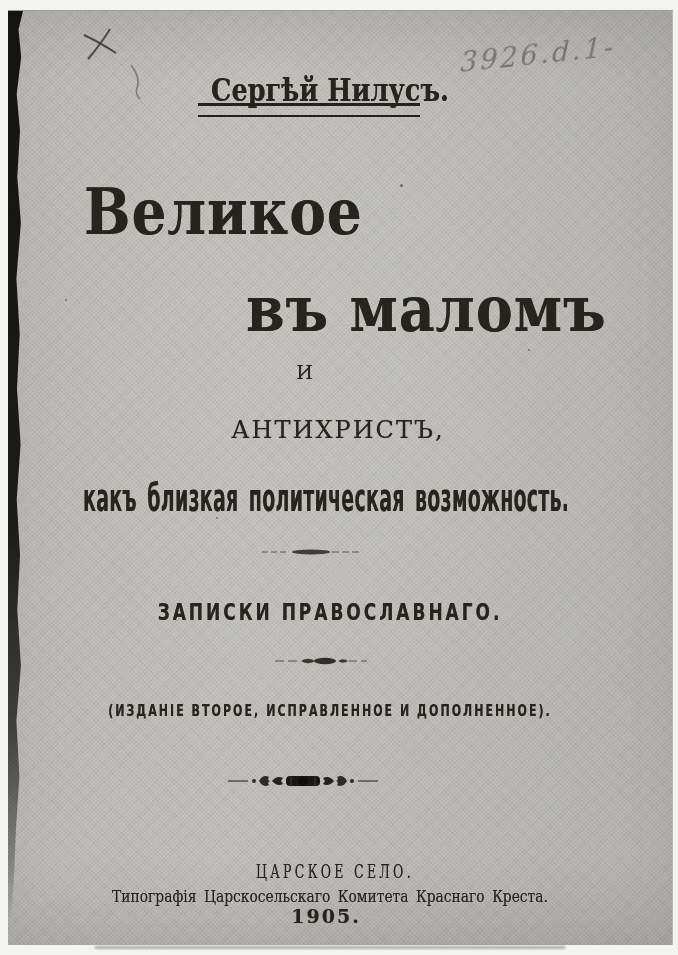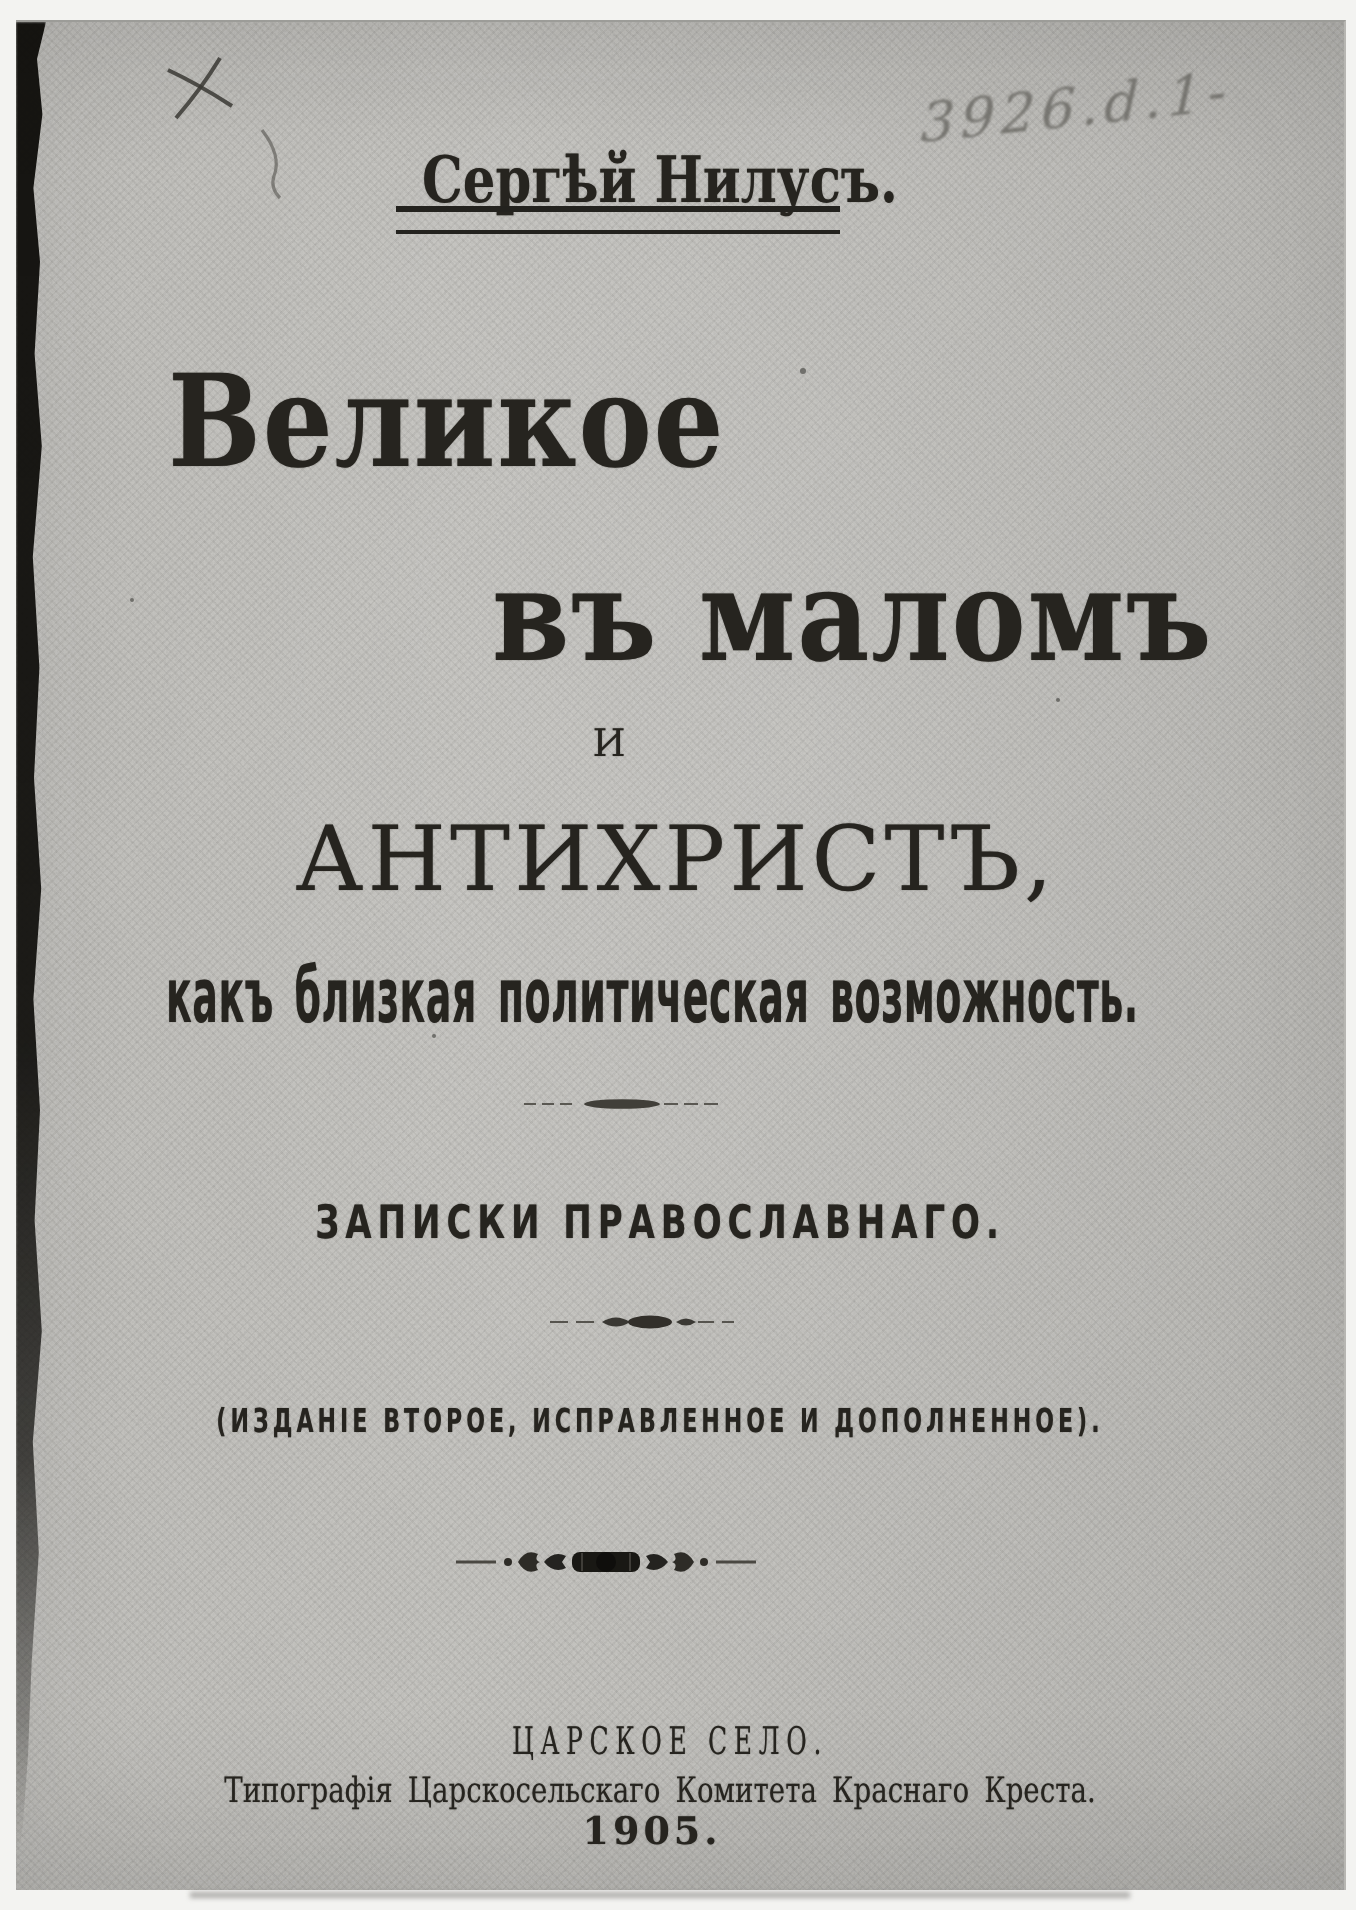--- a/index.html
+++ b/index.html
@@ -43,21 +43,21 @@
           transform:scaleX(0.80);}
   .author-rule{position:absolute;left:190px;top:92px;width:222px;height:9px;
           border-top:3.5px solid #23221e;border-bottom:2px solid #23221e;
           filter:blur(0.3px);}
   .title1{left:76px;top:169px;font-size:64px;line-height:64px;font-weight:bold;
           letter-spacing:1px;transform:scaleX(0.86);transform-origin:left top;}
   .title2{left:238px;top:266px;font-size:64px;line-height:64px;font-weight:bold;
           letter-spacing:1px;transform:scaleX(0.87);transform-origin:left top;}
   .conj{left:-35px;top:352px;font-size:19px;line-height:19px;width:664px;text-align:center;
         text-transform:uppercase;letter-spacing:1px;}
-  .title3{top:399px;left:-2px;font-size:45px;line-height:40px;letter-spacing:2px;
+  .title3{top:399px;left:-2px;font-size:24px;line-height:40px;letter-spacing:2px;
           font-weight:500;}
   .subtitle{left:75px;top:468px;font-size:38px;line-height:38px;font-weight:bold;
           word-spacing:7px;letter-spacing:0.5px;
           transform:scaleX(0.50);transform-origin:left top;}
   .series{top:590px;font-size:23px;line-height:23px;font-weight:bold;letter-spacing:4px;
           transform:scaleX(0.74);}
   .edition{top:691px;font-size:16.5px;line-height:17px;font-weight:bold;letter-spacing:3px;
           transform:scaleX(0.67);}
   .place{top:851px;left:-5px;font-size:19px;line-height:19px;letter-spacing:5px;
           transform:scaleX(0.66);}

